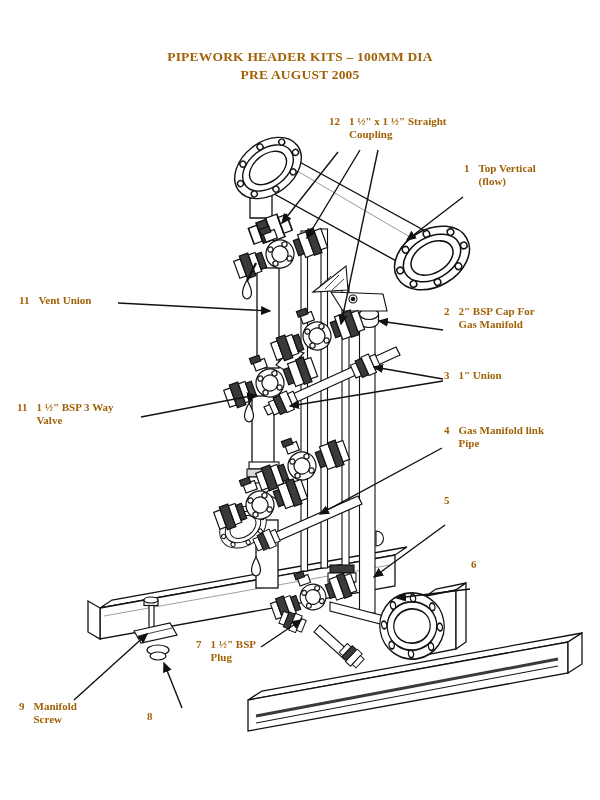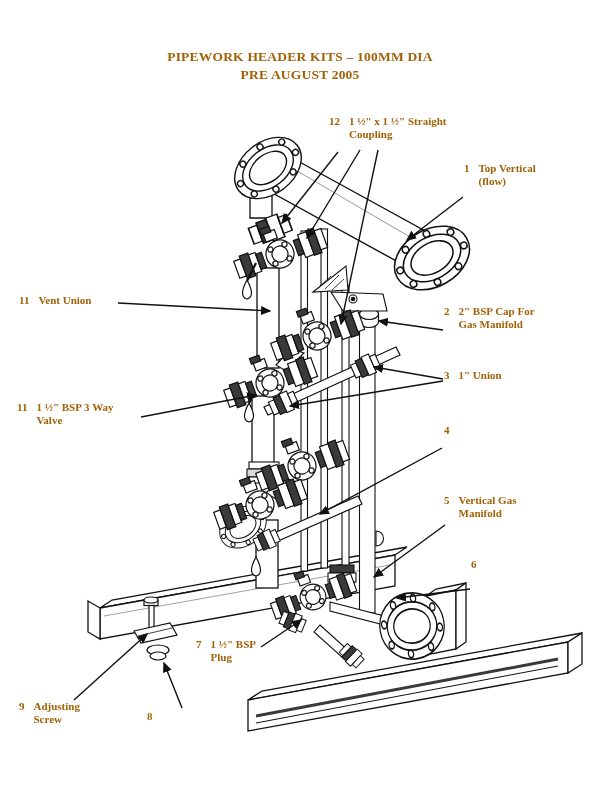--- a/index.html
+++ b/index.html
@@ -212,40 +212,40 @@
     <span class="co-num">2</span>
     <span class="co-text">2" BSP Cap For
 Gas Manifold</span>
   </div>
   <div class="callout c3">
     <span class="co-num">3</span>
     <span class="co-text">1" Union</span>
   </div>
   <div class="callout c4">
     <span class="co-num">4</span>
+    <span class="co-text">Gas Manifold link
+Pipe</span>
   </div>
   <div class="callout c5">
     <span class="co-num">5</span>
-    <span class="co-text">Vertical Gas
-Manifold</span>
   </div>
   <div class="callout c6">
     <span class="co-num">6</span>
   </div>
   <div class="callout c7">
     <span class="co-num">7</span>
     <span class="co-text">1 ½" BSP
 Plug</span>
   </div>
   <div class="callout c8">
     <span class="co-num">8</span>
   </div>
   <div class="callout c9">
     <span class="co-num">9</span>
-    <span class="co-text">Adjusting
+    <span class="co-text">Manifold
 Screw</span>
   </div>
   <div class="callout c10">
     <span class="co-num">11</span>
     <span class="co-text">1 ½" BSP 3 Way
 Valve</span>
   </div>
   <div class="callout c11">
     <span class="co-num">11</span>
     <span class="co-text">Vent Union</span>

